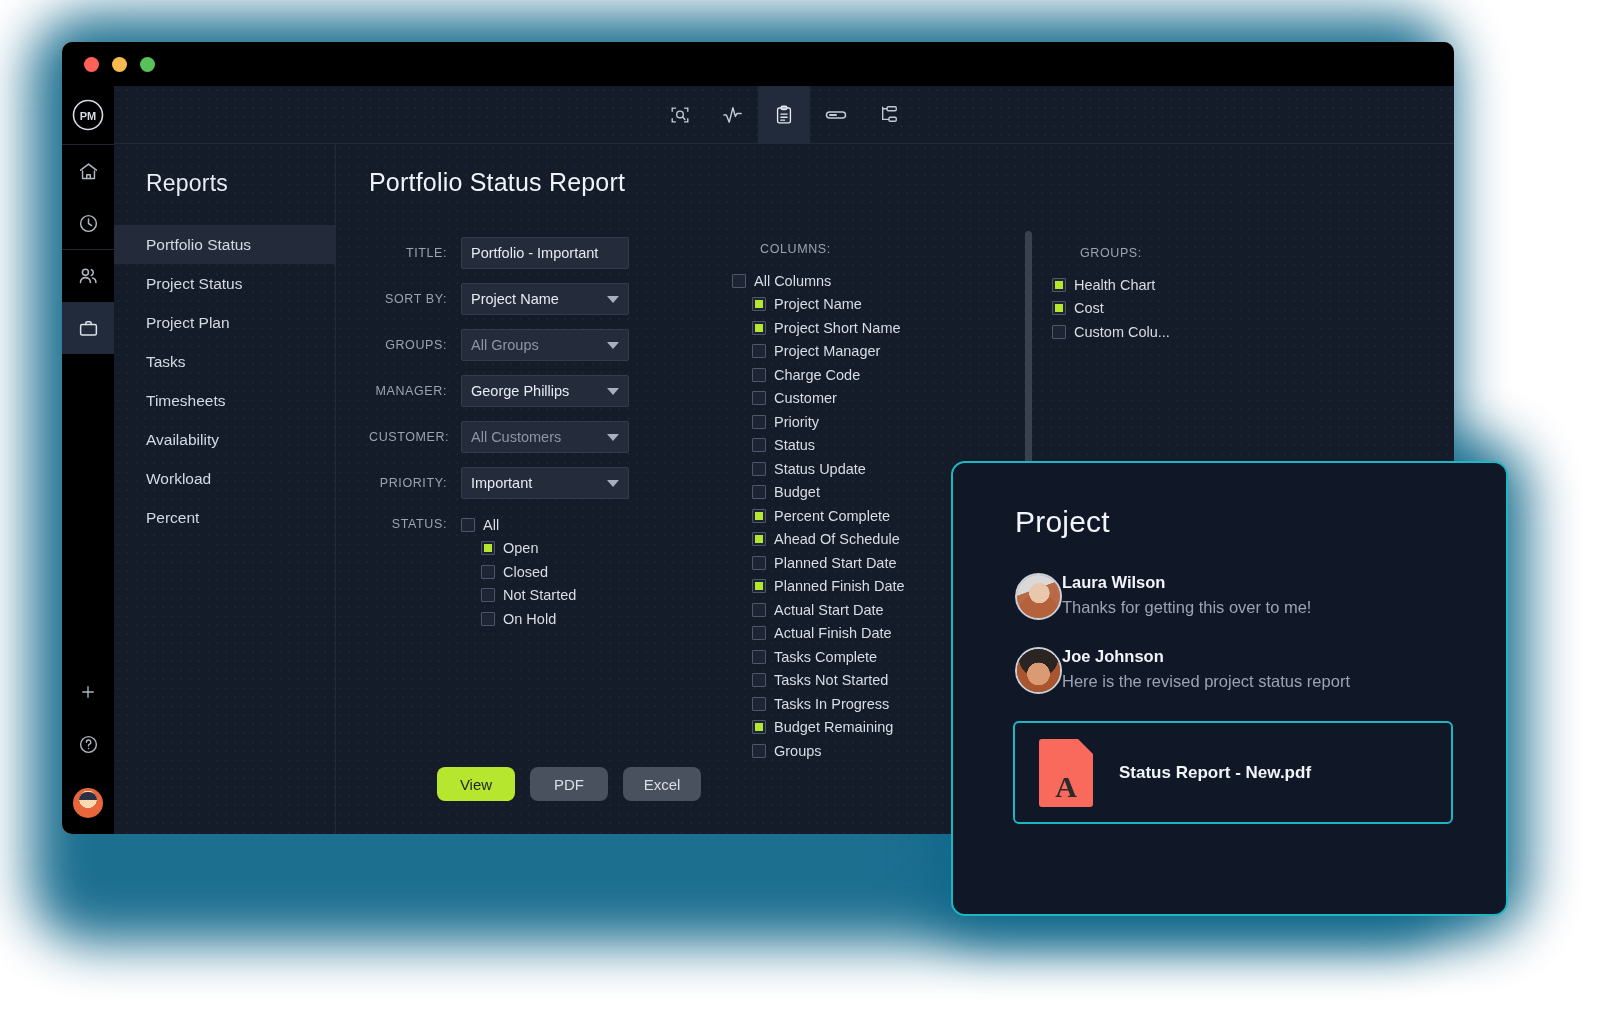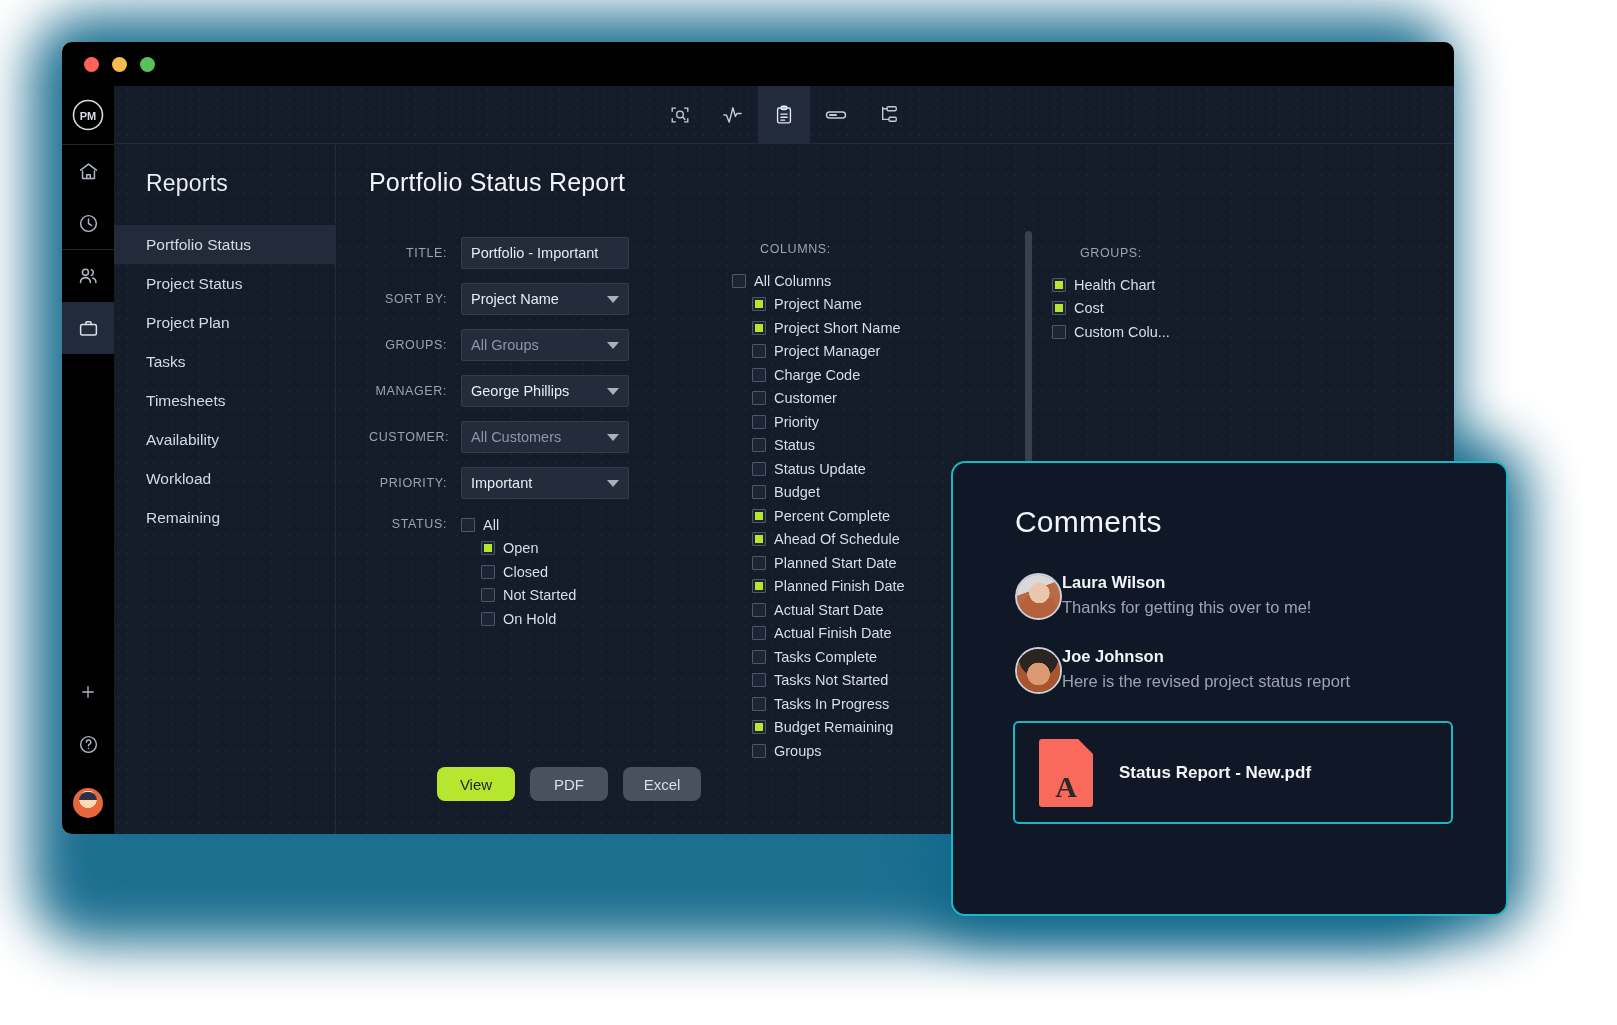--- a/index.html
+++ b/index.html
@@ -519,21 +519,21 @@
 
           <div class="reports-pane">
             <div class="reports-title">Reports</div>
             <div class="report-item selected">Portfolio Status</div>
             <div class="report-item">Project Status</div>
             <div class="report-item">Project Plan</div>
             <div class="report-item">Tasks</div>
             <div class="report-item">Timesheets</div>
             <div class="report-item">Availability</div>
             <div class="report-item">Workload</div>
-            <div class="report-item">Remaining</div>
+            <div class="report-item">Percent</div>
           </div>
 
           <div class="main-pane">
             <div class="page-title">Portfolio Status Report</div>
 
             <div class="panes">
 
               <div class="form-col">
 
                 <div class="form-row">
@@ -722,21 +722,21 @@
     </div>
 
     <div class="actions">
       <div class="btn primary">View</div>
       <div class="btn">PDF</div>
       <div class="btn">Excel</div>
     </div>
   </div>
 
   <div class="comments">
-    <div class="comments-title">Comments</div>
+    <div class="comments-title">Project</div>
 
     <div class="comment">
       <div class="avatar laura"></div>
       <div>
         <div class="c-name">Laura Wilson</div>
         <div class="c-text">Thanks for getting this over to me!</div>
       </div>
     </div>
 
     <div class="comment">

